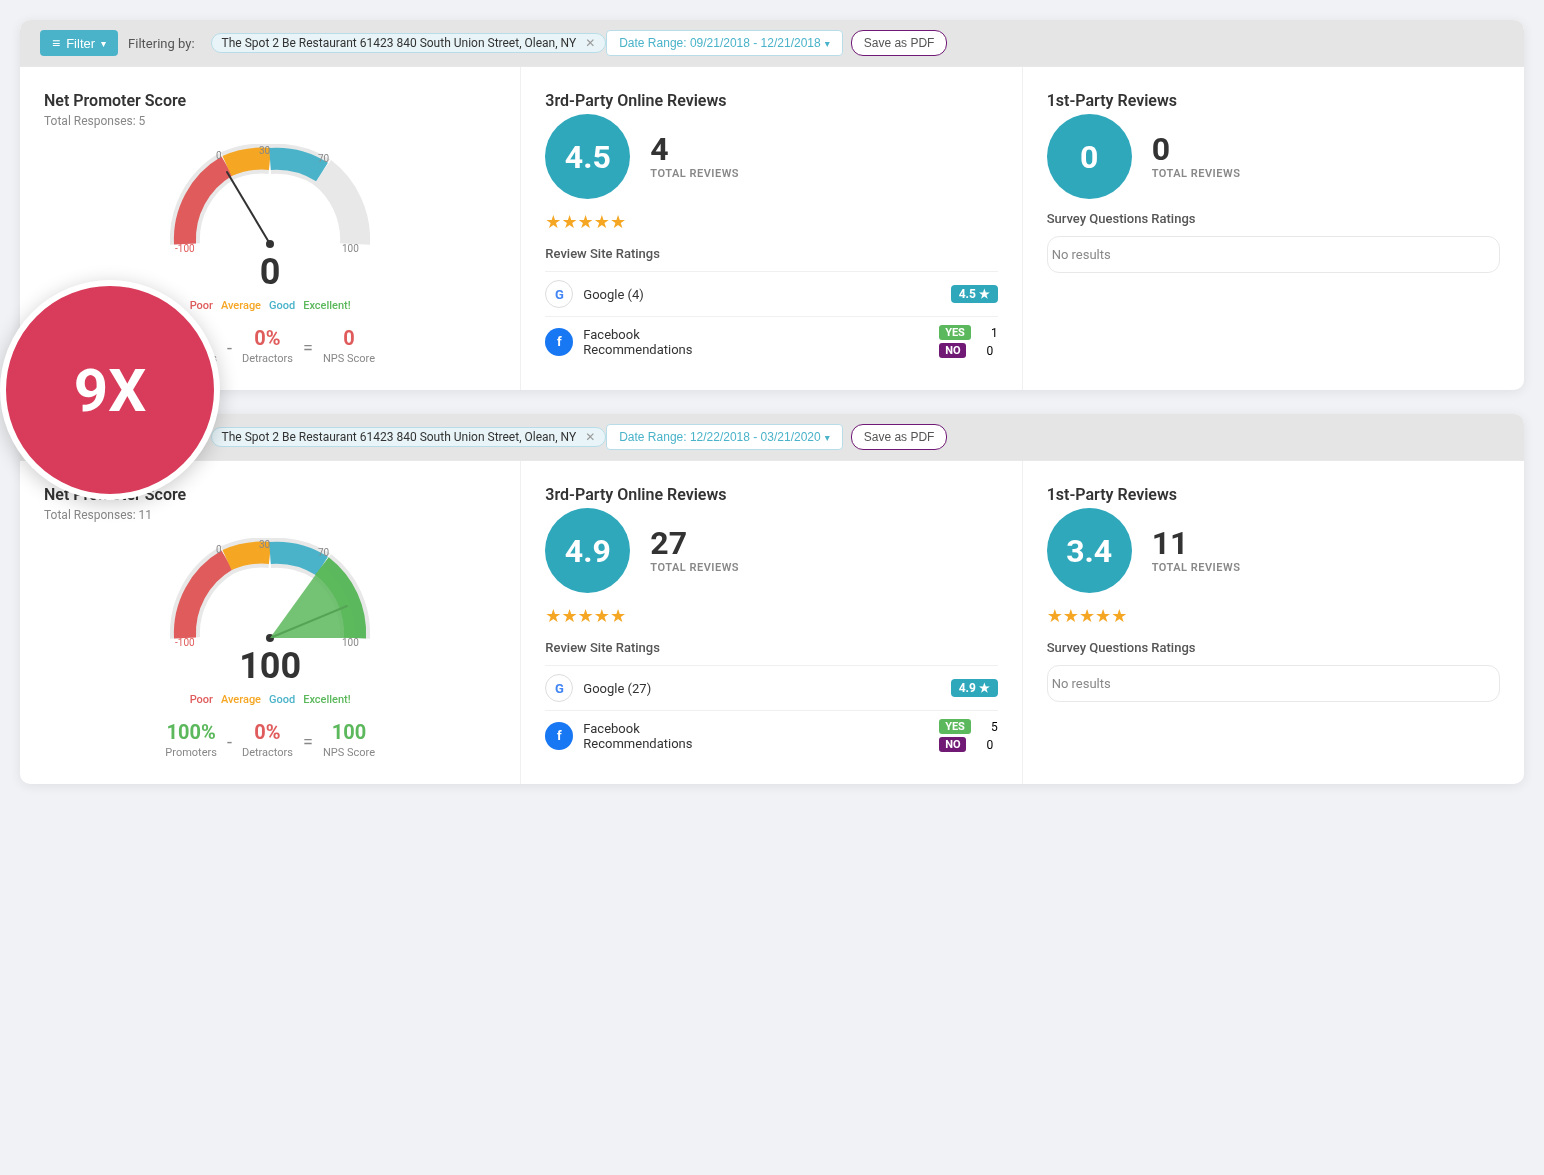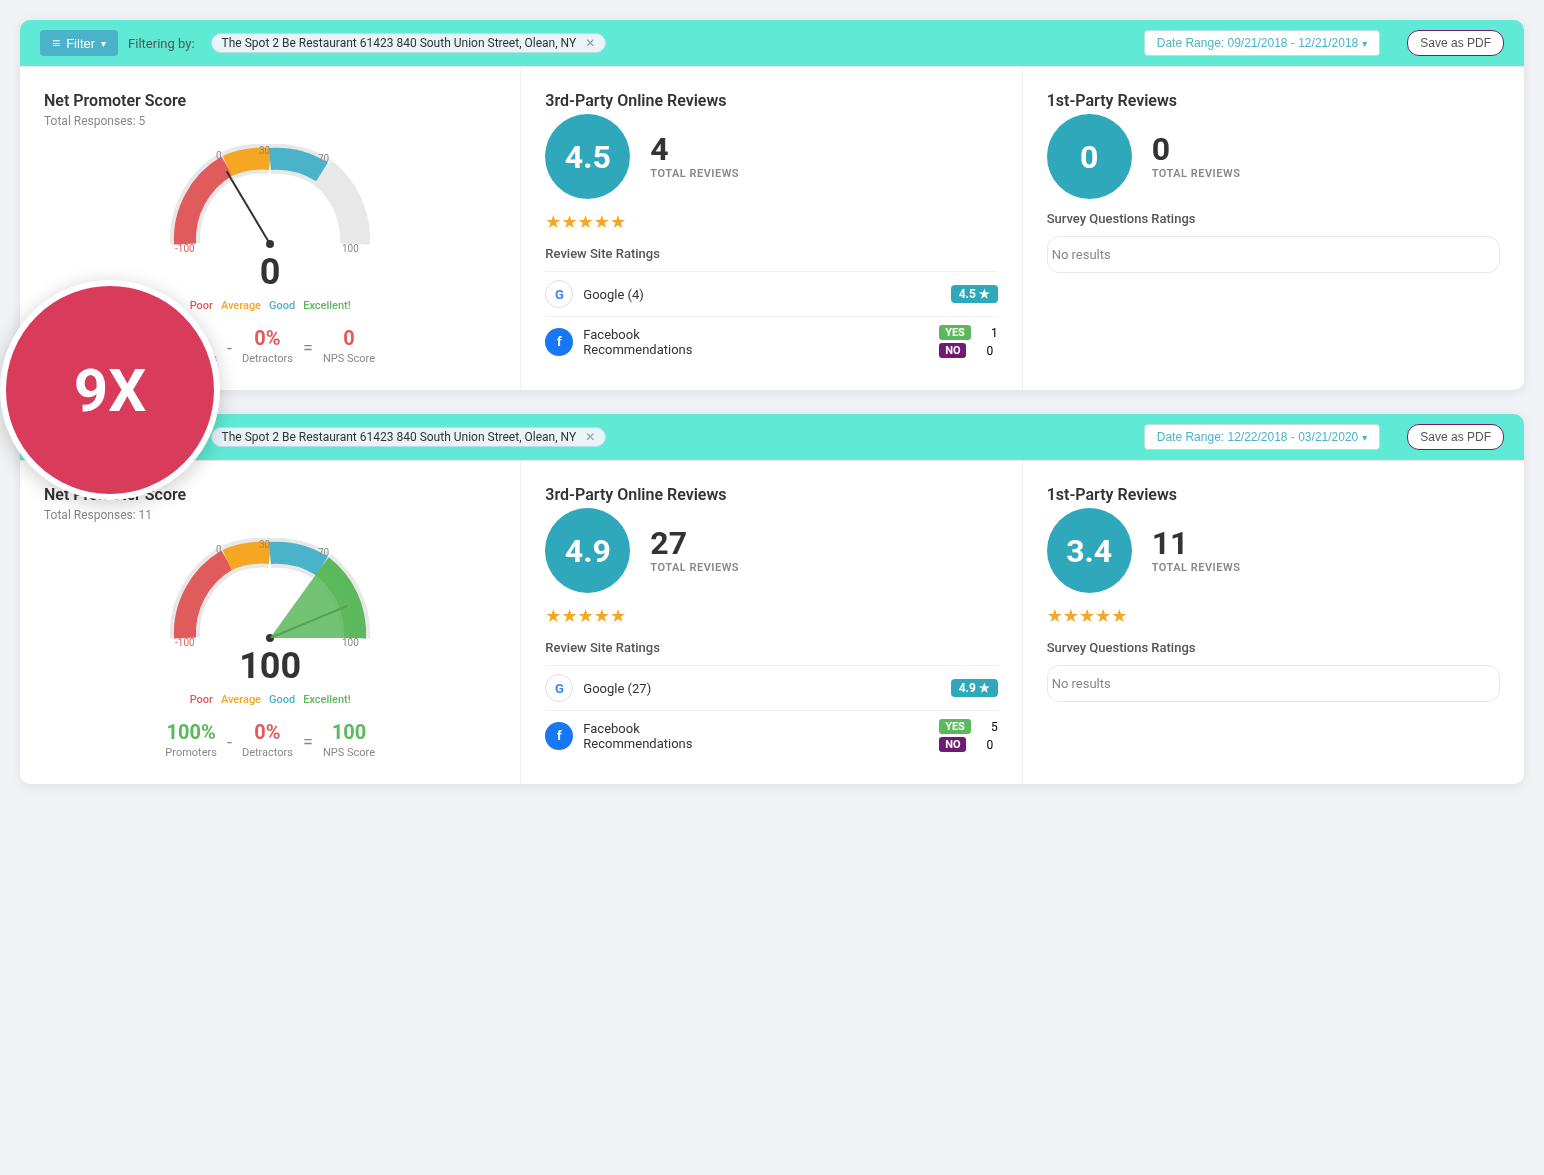--- a/index.html
+++ b/index.html
@@ -37,23 +37,22 @@
       background: white;
       border-radius: 10px;
       box-shadow: 0 2px 12px rgba(0,0,0,0.08);
       margin-bottom: 24px;
       overflow: hidden;
     }
 
     .section-toolbar {
       display: flex;
       align-items: center;
-      justify-content: space-between;
       padding: 10px 20px;
-      background: #5eead4;
+      background: #e5e5e5;
       border-bottom: 1px solid #e8e8e8;
     }
 
     .filter-btn {
       background: #4ab3c9;
       color: white;
       border: none;
       border-radius: 4px;
       padding: 5px 12px;
       font-size: 13px;
@@ -80,21 +79,21 @@
     }
     .filter-tag .close-x {
       margin-left: 6px;
       color: #999;
       cursor: pointer;
     }
 
     .toolbar-right {
       display: flex;
       align-items: center;
-      gap: 27px;
+      gap: 8px;
     }
     .date-range-btn {
       border: 1px solid #b8dde8;
       border-radius: 4px;
       padding: 5px 12px;
       font-size: 12px;
       color: #4ab3c9;
       background: white;
       cursor: pointer;
       display: flex;

